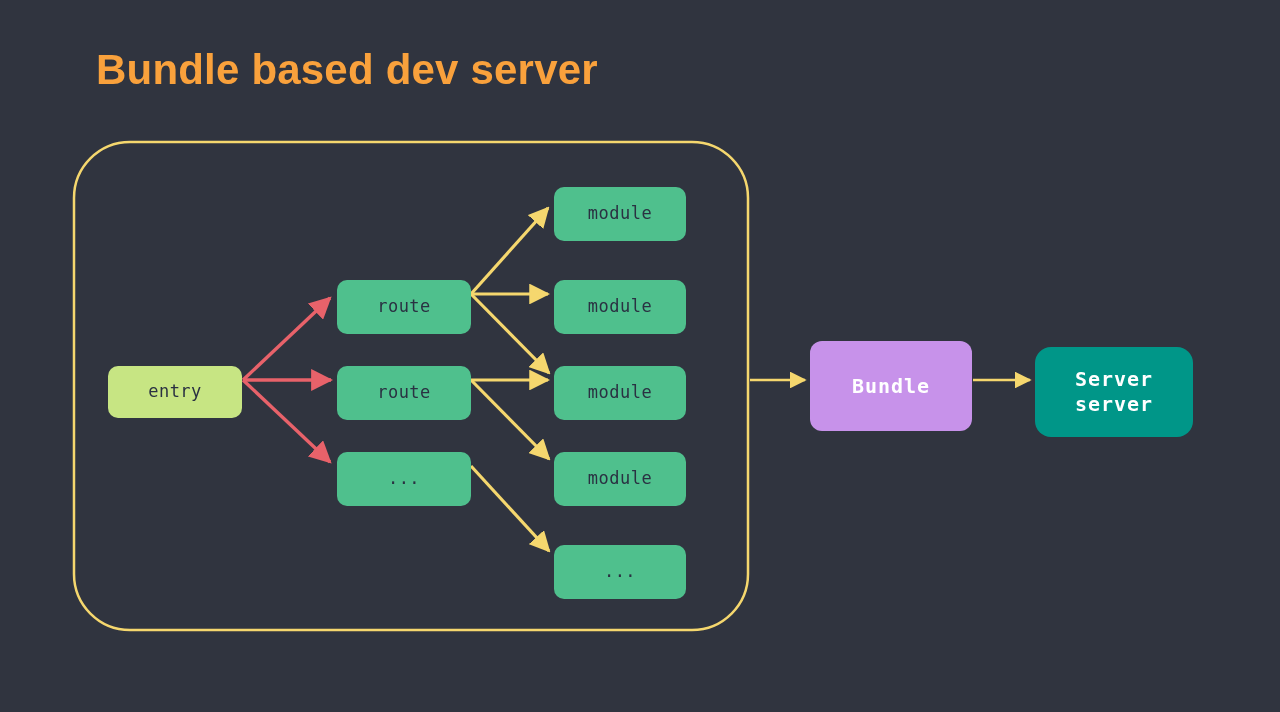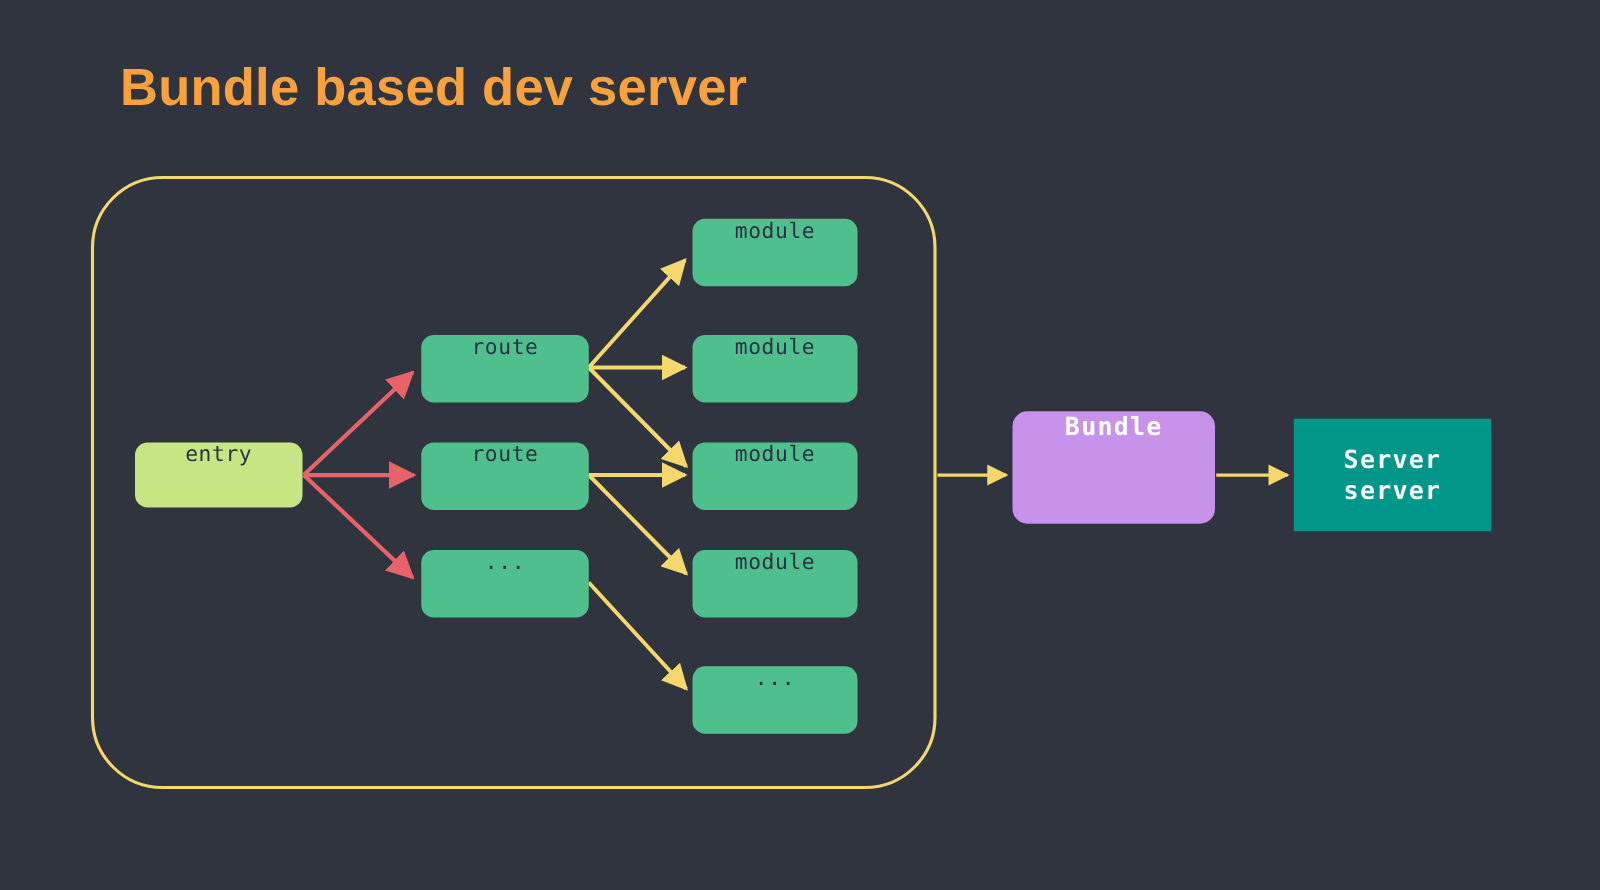--- a/index.html
+++ b/index.html
@@ -38,44 +38,46 @@
     top: 0;
     width: 1280px;
     height: 712px;
     pointer-events: none;
   }
   .node {
     position: absolute;
     box-sizing: border-box;
     border-radius: 10px;
     display: flex;
+    align-items: center;
     justify-content: center;
     text-align: center;
     font-family: "DejaVu Sans Mono", "Liberation Mono", monospace;
     font-size: 17px;
     line-height: 1.25;
     color: #2a3142;
     letter-spacing: 0.5px;
+    margin-top: 12px;
   }
   .node.entry   { background: #c7e583; }
   .node.green   { background: #4fc08d; }
   .node.bundle  {
     background: #c792ea;
     color: #ffffff;
     font-weight: 700;
     font-size: 20px;
     border-radius: 12px;
     letter-spacing: 1px;
   }
   .node.teal    {
     background: #009688;
     color: #ffffff;
     font-weight: 700;
     font-size: 20px;
-    border-radius: 0;
+    border-radius: 16px;
     letter-spacing: 1px;
   }
 </style>
 </head>
 <body>
 
 <div id="slide">
 
   <div id="title">Bundle based dev server</div>
 

